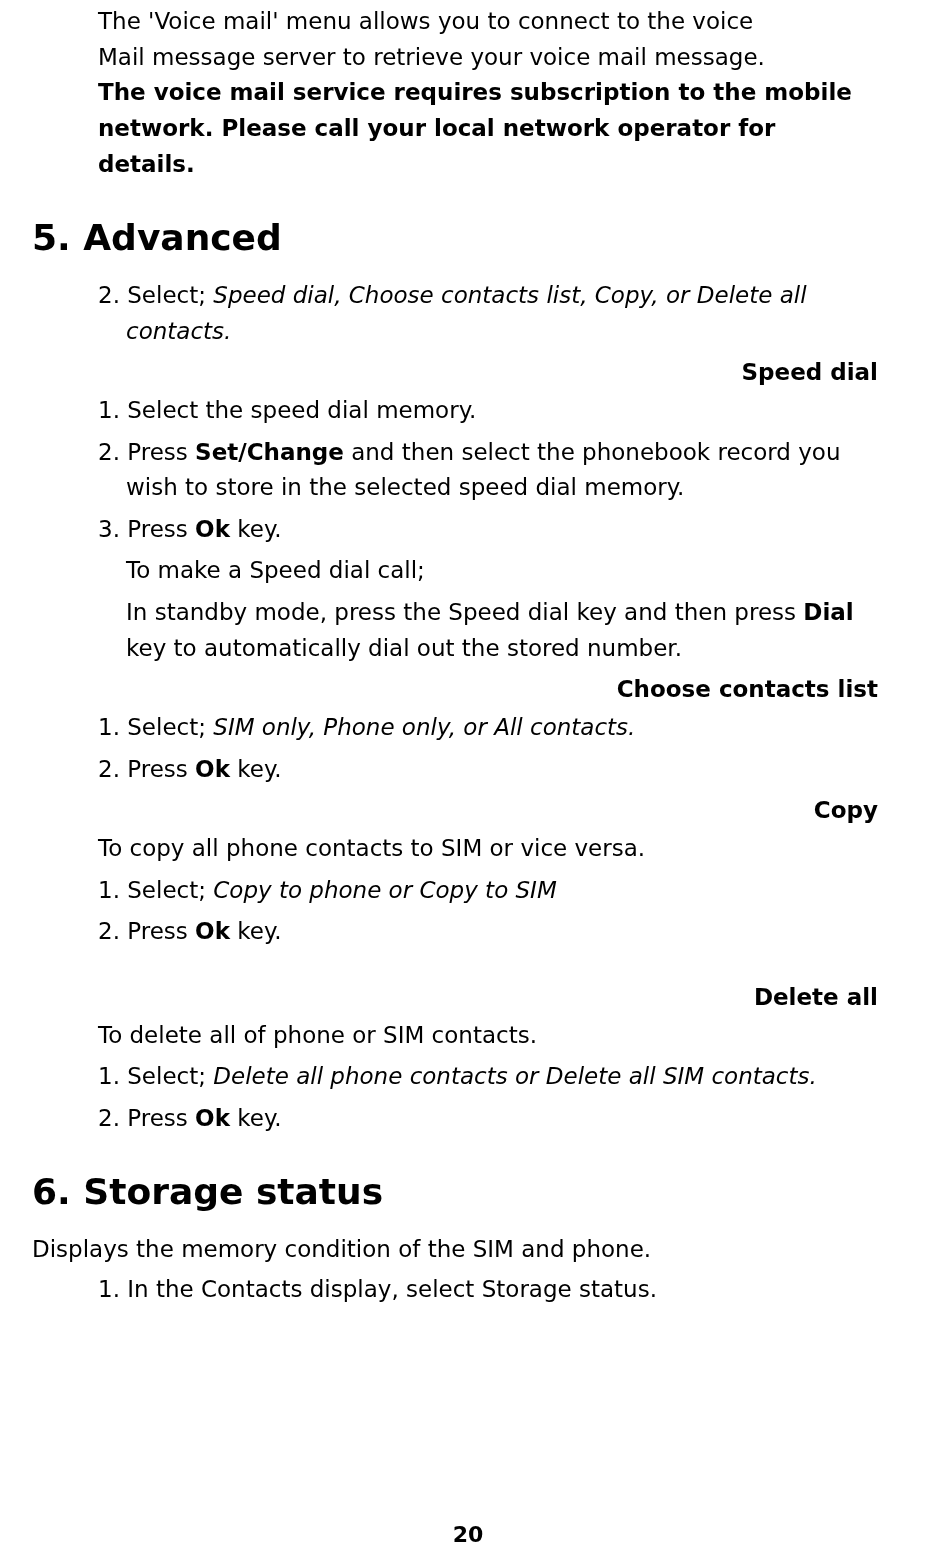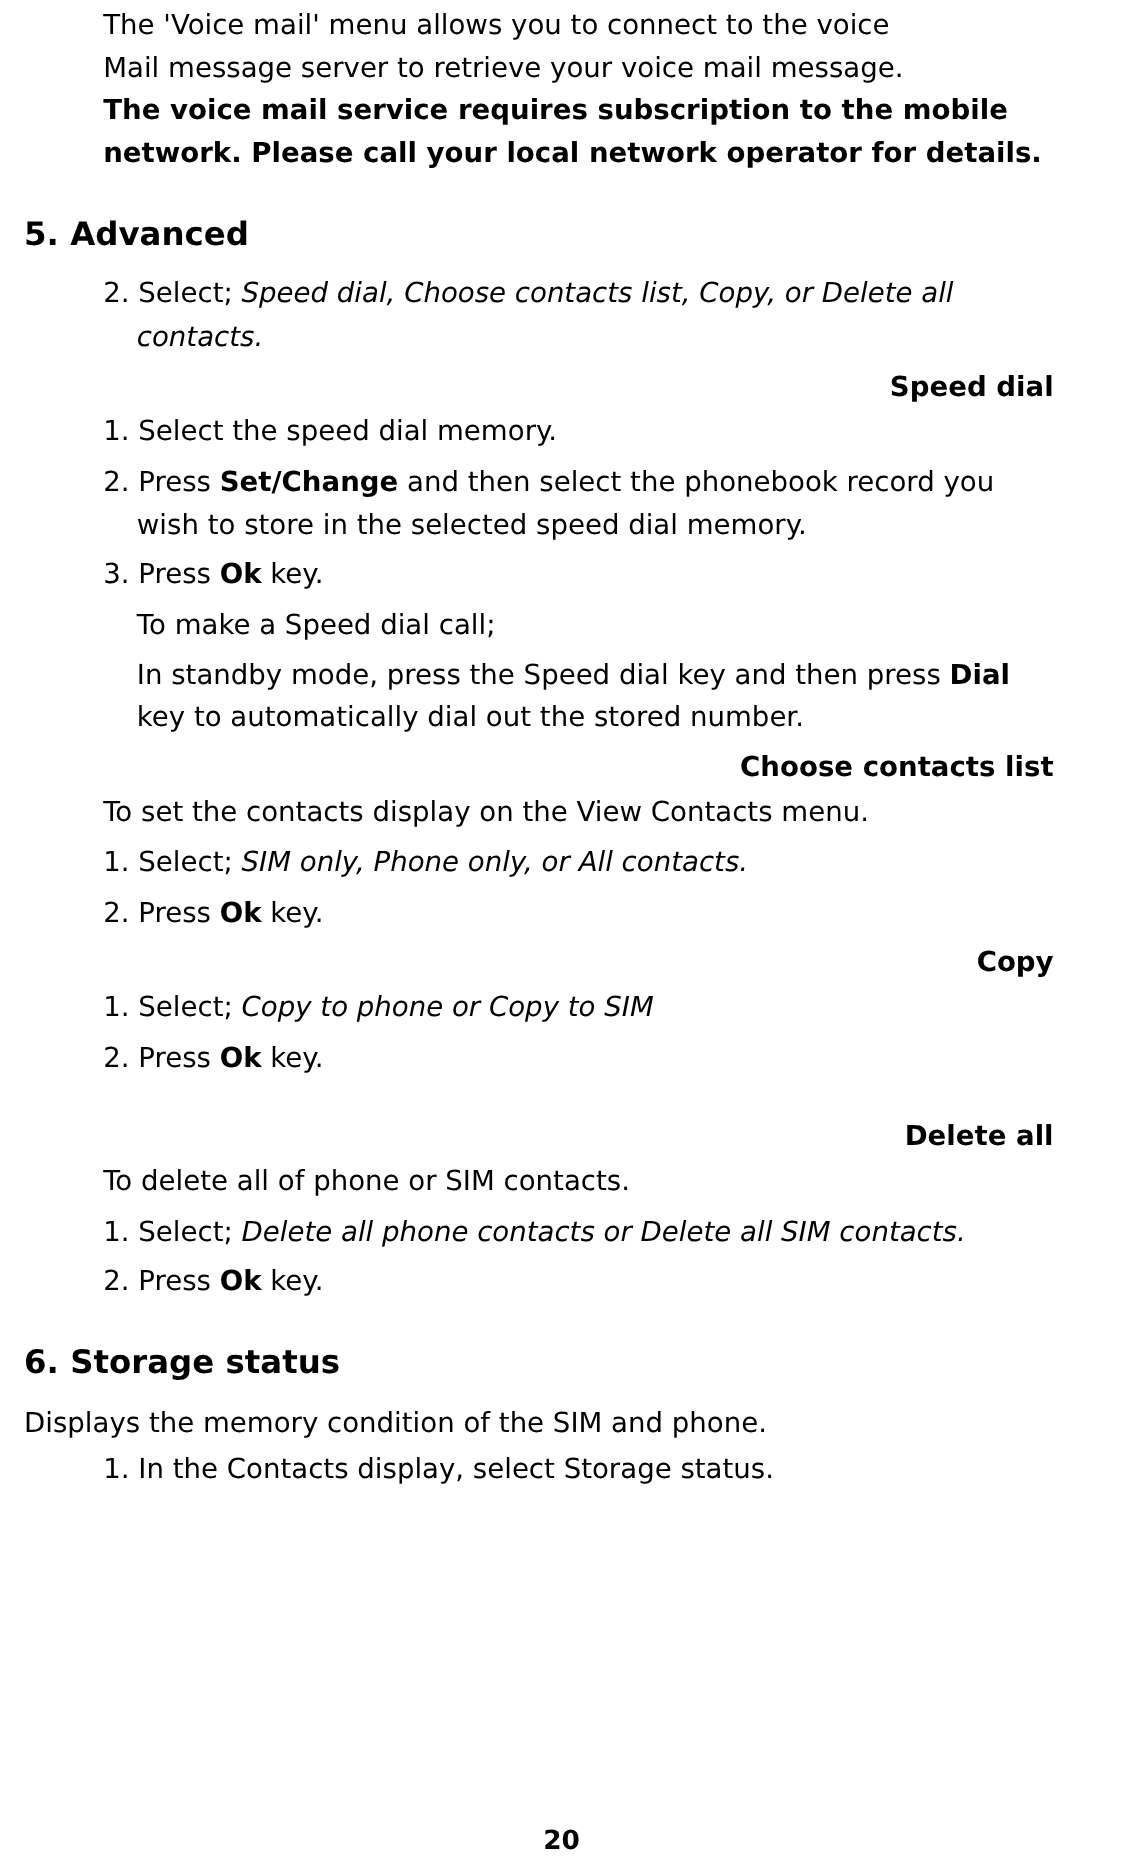--- a/index.html
+++ b/index.html
@@ -8,34 +8,34 @@
     background: #ffffff;
     color: #000000;
     font-family: "Segoe UI", "Lucida Sans", "DejaVu Sans", Arial, sans-serif;
     font-size: 23px;
     line-height: 1.55;
   }
   .page {
     width: 888px;
     min-height: 1556px;
     box-sizing: border-box;
-    padding: 0 0 0 0;
+    padding: 0 0 0 12px;
     position: relative;
   }
   .content {
     padding-left: 86px;
     padding-right: 10px;
     padding-top: 4px;
   }
   .para-cont {
     margin: 0 0 10px 0;
   }
   .heading {
     font-weight: 700;
-    font-size: 27px;
+    font-size: 36px;
     margin: 28px 0 12px -66px;
   }
   .subhead {
     font-weight: 700;
     margin: 6px 0 2px 0;
     text-align: right;
   }
   .item {
     margin: 0 0 6px 0;
   }
@@ -91,29 +91,29 @@
     </div>
     <div class="item hang">
       <span>3. Press </span><span class="bold">Ok</span><span> key.</span>
     </div>
     <div class="item indent-sub">To make a Speed dial call;</div>
     <div class="item indent-sub">
       <span>In standby mode, press the Speed dial key and then press </span><span class="bold">Dial</span><span> key to automatically dial out the stored number.</span>
     </div>
 
     <div class="subhead">Choose contacts list</div>
-    <div class="item">To set the contacts display on the View Contacts menu.</div>
     <div class="item hang">
       <span>1. Select; </span><span class="italic">SIM only, Phone only, or All contacts.</span>
     </div>
     <div class="item hang">
       <span>2. Press </span><span class="bold">Ok</span><span> key.</span>
     </div>
 
     <div class="subhead">Copy</div>
+    <div class="item">To copy all phone contacts to SIM or vice versa.</div>
     <div class="item hang">
       <span>1. Select; </span><span class="italic">Copy to phone or Copy to SIM</span>
     </div>
     <div class="item hang">
       <span>2. Press </span><span class="bold">Ok</span><span> key.</span>
     </div>
 
     <div class="spacer"></div>
 
     <div class="subhead">Delete all</div>

